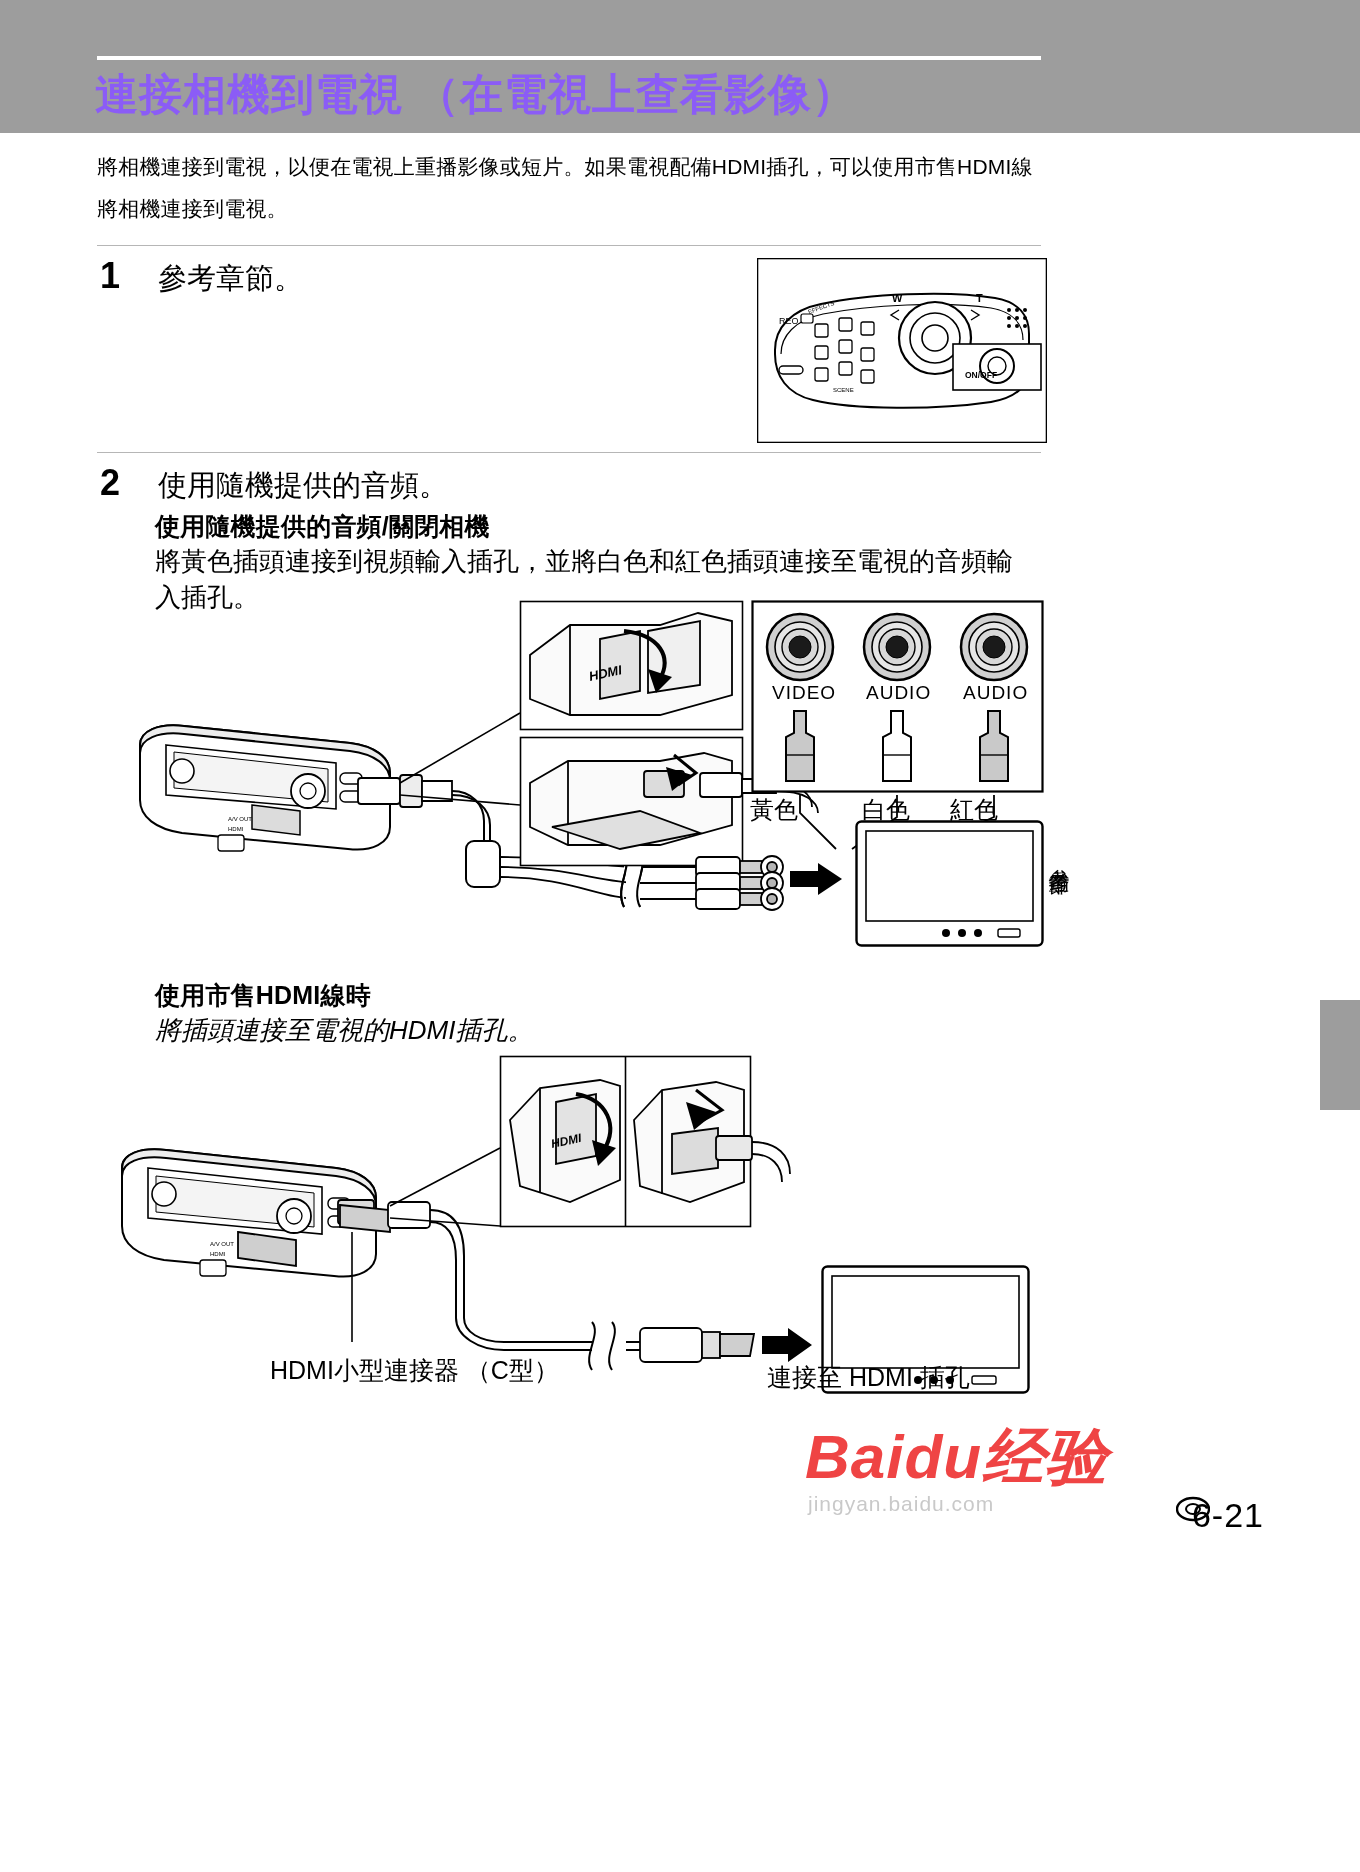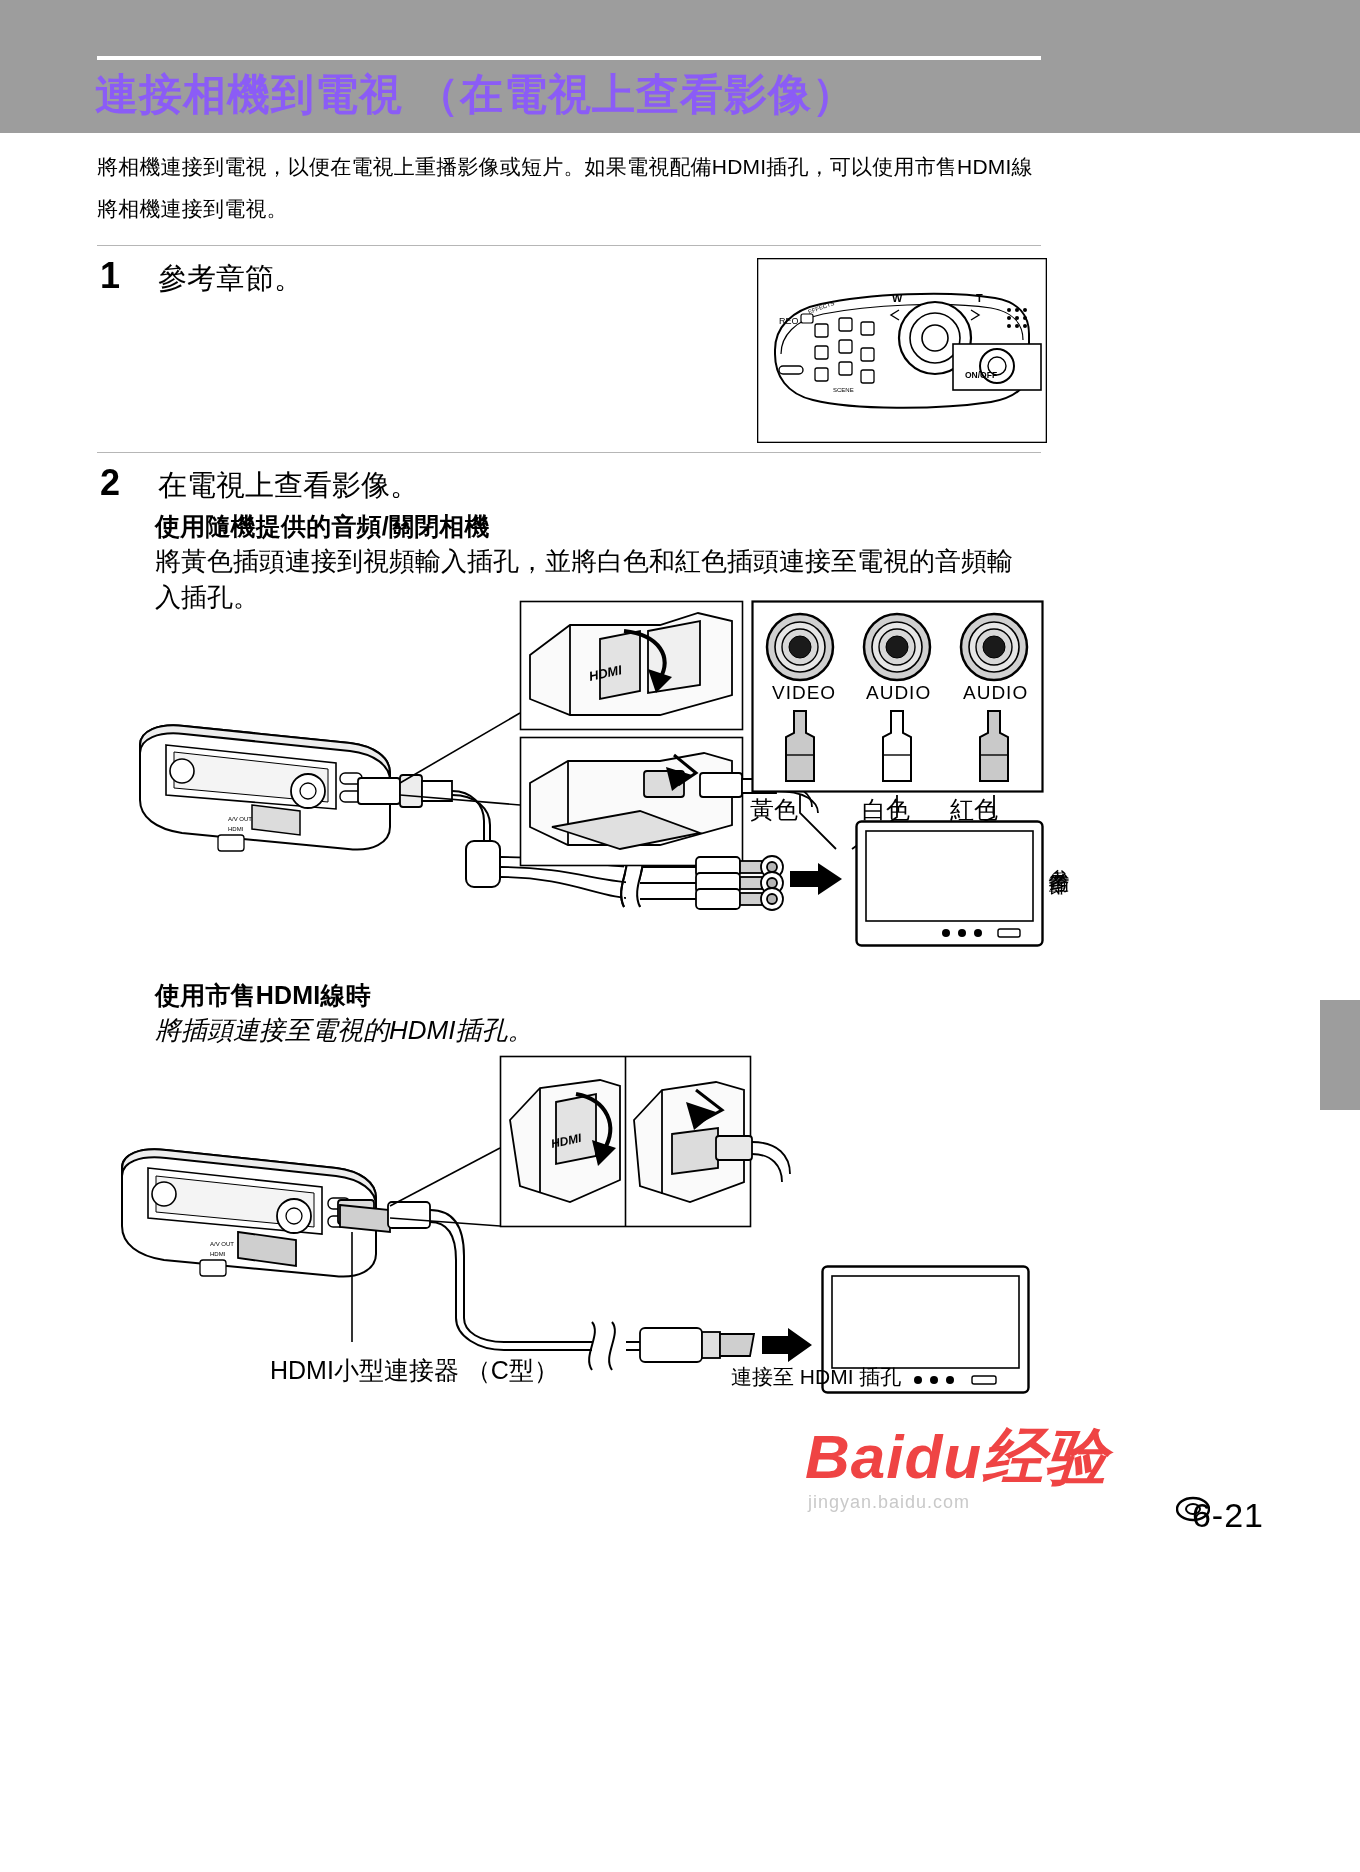--- a/index.html
+++ b/index.html
@@ -78,40 +78,40 @@
   
   #fig-hdmi{ left:100px; top:1050px; width:950px; height:350px; }
 
   .cap{
     position:absolute; font-size:24px; line-height:30px; white-space:nowrap;
   }
   #cap-yellow{ left:750px; top:795px; }
   #cap-white{ left:862px; top:795px; }
   #cap-red{ left:950px; top:795px; }
   #cap-hdmimini{ left:270px; top:1355px; font-size:25px; }
-  #cap-hdmijack{ left:731px; top:1362px; font-size:21px; }
+  #cap-hdmijack{ left:767px; top:1362px; font-size:25px; }
 
   
   .side-tab{
     position:absolute; right:0px; top:1000px;
     width:40px; height:110px; background:#9d9d9d;
   }
   .side-label{
     position:absolute; left:1042px; top:852px;
     width:30px; font-size:21px; line-height:25px;
     writing-mode:vertical-rl; letter-spacing:2px; color:#000;
   }
   .wm-text{
     position:absolute; left:805px; top:1415px;
     font-size:62px; font-weight:bold; color:#ef4444;
     letter-spacing:1px; font-style:italic;
   }
   .wm-sub{
     position:absolute; left:808px; top:1492px;
-    font-size:18px; color:#c9c9c9; letter-spacing:1px;
+    font-size:21px; color:#c9c9c9; letter-spacing:1px;
   }
   .pagenum{
     position:absolute; right:96px; top:1496px;
     font-size:34px; font-weight:normal; letter-spacing:1px;
   }
   .pagemark{
     position:absolute; right:150px; top:1492px;
     width:34px; height:34px;
   }
   .footer-blank{
@@ -181,21 +181,21 @@
       <rect x="104" y="64" width="13" height="13" rx="2"></rect>
       <rect x="104" y="90" width="13" height="13" rx="2"></rect>
       <rect x="104" y="112" width="13" height="13" rx="2"></rect>
     </g>
     <text x="52" y="56" font-family="Liberation Sans, sans-serif" font-size="6" transform="rotate(-20 52 56)">EFFECTS</text>
     <text x="76" y="134" font-family="Liberation Sans, sans-serif" font-size="6">SCENE</text>
   </svg>
 
   <div class="hr" id="hr2"></div>
   <div class="step-num" id="s2num">2</div>
-  <div class="step-text" id="s2txt">在電視上查看影像。</div>
+  <div class="step-text" id="s2txt">使用隨機提供的音頻。</div>
 
   <div class="sub-head" id="sh1">使用隨機提供的音頻/關閉相機</div>
   <div class="sub-body" id="sb1">將黃色插頭連接到視頻輸入插孔，並將白色和紅色插頭連接至電視的音頻輸入插孔。</div>
 
   <svg class="art" id="fig-av" viewBox="0 0 950 375">
 
     <g stroke="#000" fill="#fff" stroke-width="2">
       <path d="M40 150 L40 205 C40 222 56 234 82 238 L248 254 C272 257 290 248 290 232
                L290 178 C290 162 274 151 250 148 L84 131 C58 128 40 136 40 150 Z"></path>
       <path d="M40 150 C40 136 58 128 84 131 L250 148 C274 151 290 162 290 178

